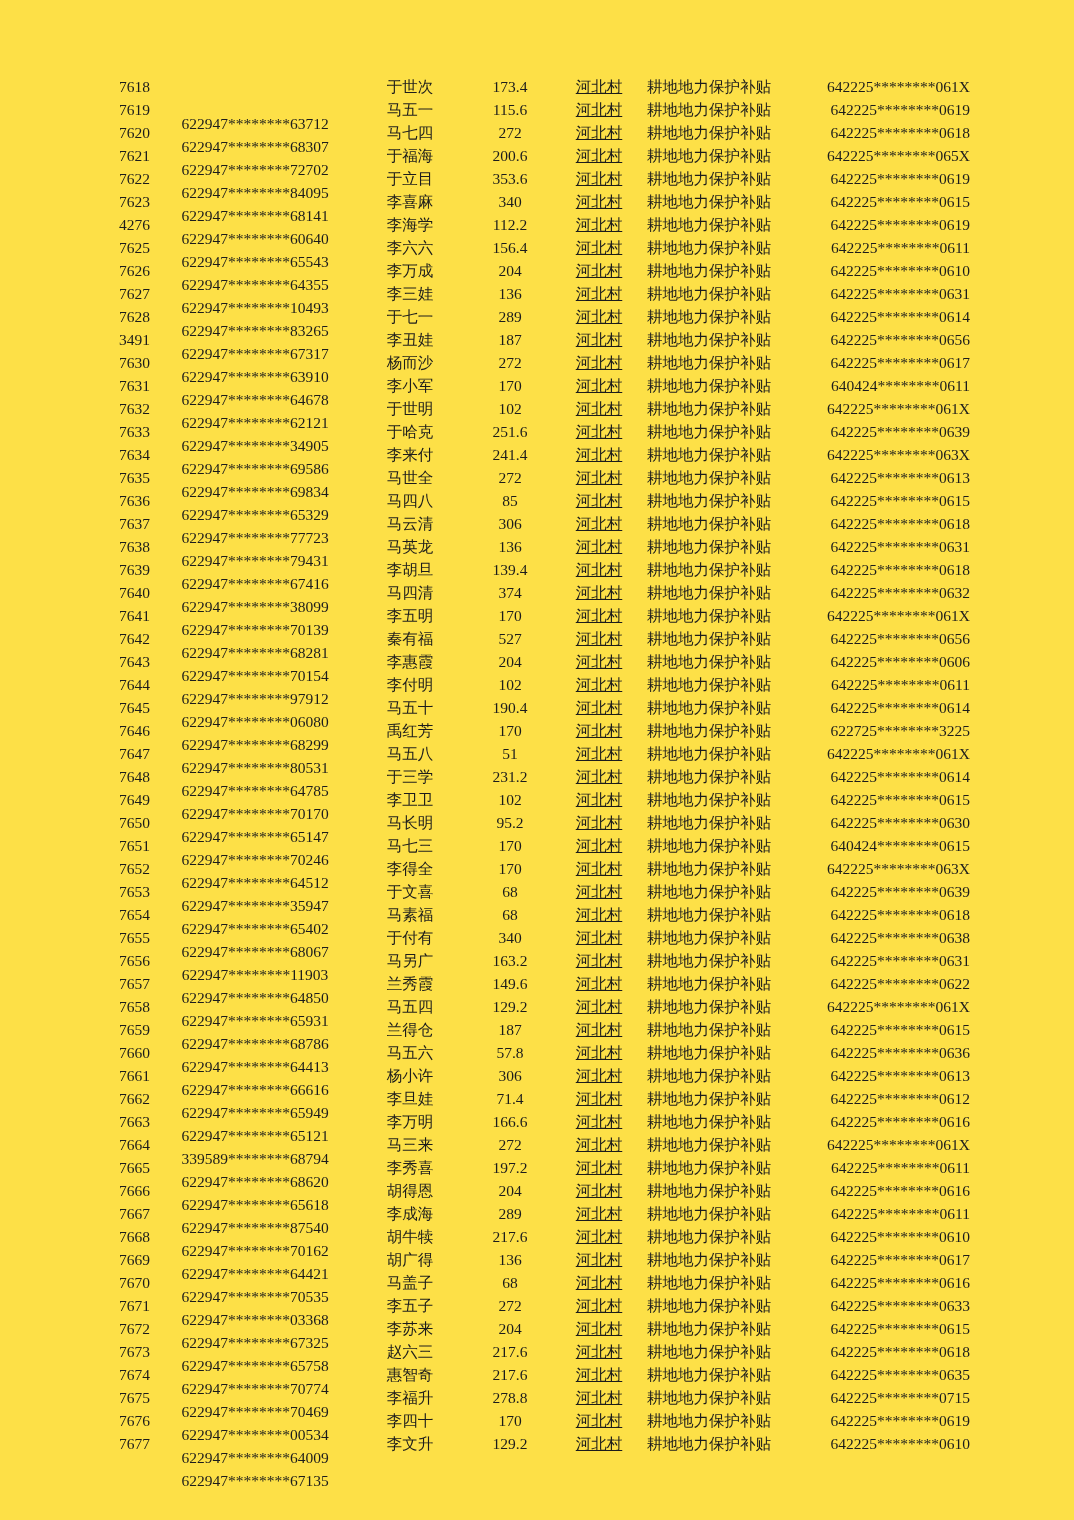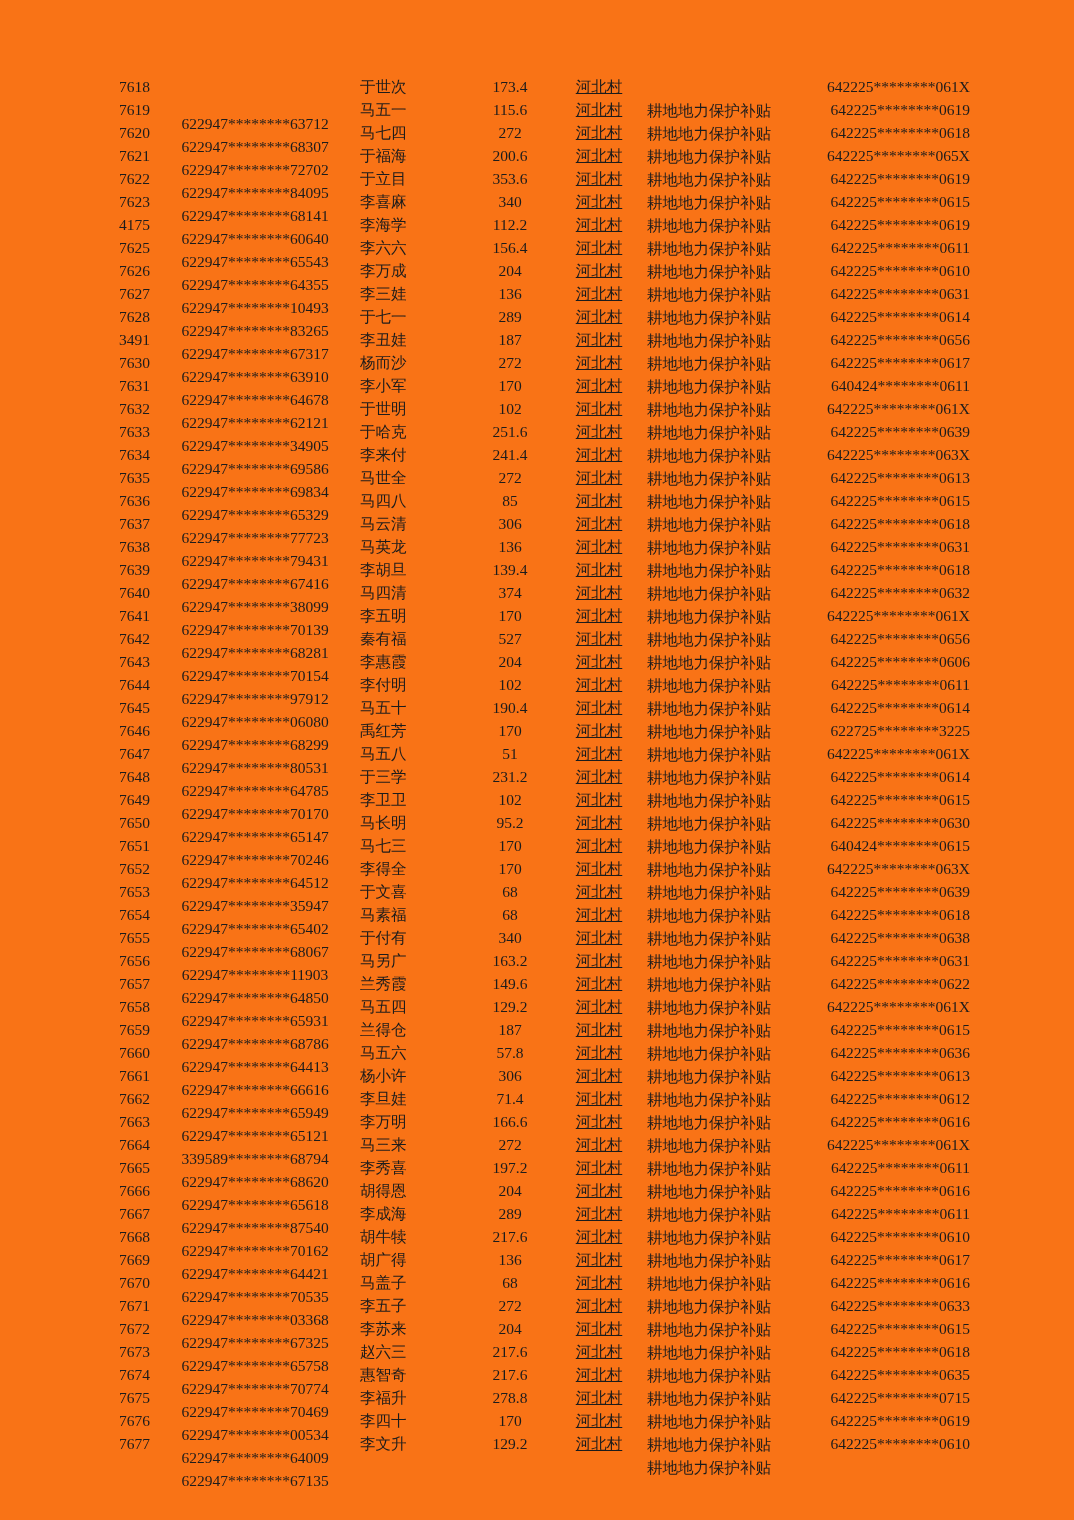--- a/index.html
+++ b/index.html
@@ -4,21 +4,21 @@
 <style>
   html, body {
     margin: 0;
     padding: 0;
     background: #ffffff;
   }
   .page {
     position: relative;
     width: 1074px;
     height: 1520px;
-    background: #f97316;
+    background: #fde047;
     overflow: hidden;
     font-family: "Liberation Serif", "DejaVu Serif", serif;
     color: #1c1c1c;
   }
   .table {
     position: absolute;
     left: 85px;
     top: 75px;
     width: 885px;
   }
@@ -26,24 +26,24 @@
     display: grid;
     grid-template-columns: 65px 210px 100px 100px 78px 142px 190px;
     height: 23px;
     line-height: 23px;
     font-size: 15.5px;
     white-space: nowrap;
   }
   .cell { overflow: visible; }
   .c-num  { text-align: right; }
   .c-acct { text-align: center; margin-top: 37px; }
-  .c-name { }
+  .c-name { text-align: center; }
   .c-amt  { text-align: center; }
   .c-vil  { text-align: center; text-decoration: underline; }
-  .c-sub  { text-align: center; margin-top: 24px; }
+  .c-sub  { text-align: center; }
   .c-id   { text-align: right; }
 </style>
 </head>
 <body>
 
 <div class="page">
   <div class="table">
       <div class="row">
         <div class="cell c-num">7618</div>
         <div class="cell c-acct">622947********63712</div>
@@ -92,21 +92,21 @@
       <div class="row">
         <div class="cell c-num">7623</div>
         <div class="cell c-acct">622947********60640</div>
         <div class="cell c-name">李喜麻</div>
         <div class="cell c-amt">340</div>
         <div class="cell c-vil">河北村</div>
         <div class="cell c-sub">耕地地力保护补贴</div>
         <div class="cell c-id">642225********0615</div>
       </div>
       <div class="row">
-        <div class="cell c-num">4175</div>
+        <div class="cell c-num">4276</div>
         <div class="cell c-acct">622947********65543</div>
         <div class="cell c-name">李海学</div>
         <div class="cell c-amt">112.2</div>
         <div class="cell c-vil">河北村</div>
         <div class="cell c-sub">耕地地力保护补贴</div>
         <div class="cell c-id">642225********0619</div>
       </div>
       <div class="row">
         <div class="cell c-num">7625</div>
         <div class="cell c-acct">622947********64355</div>

